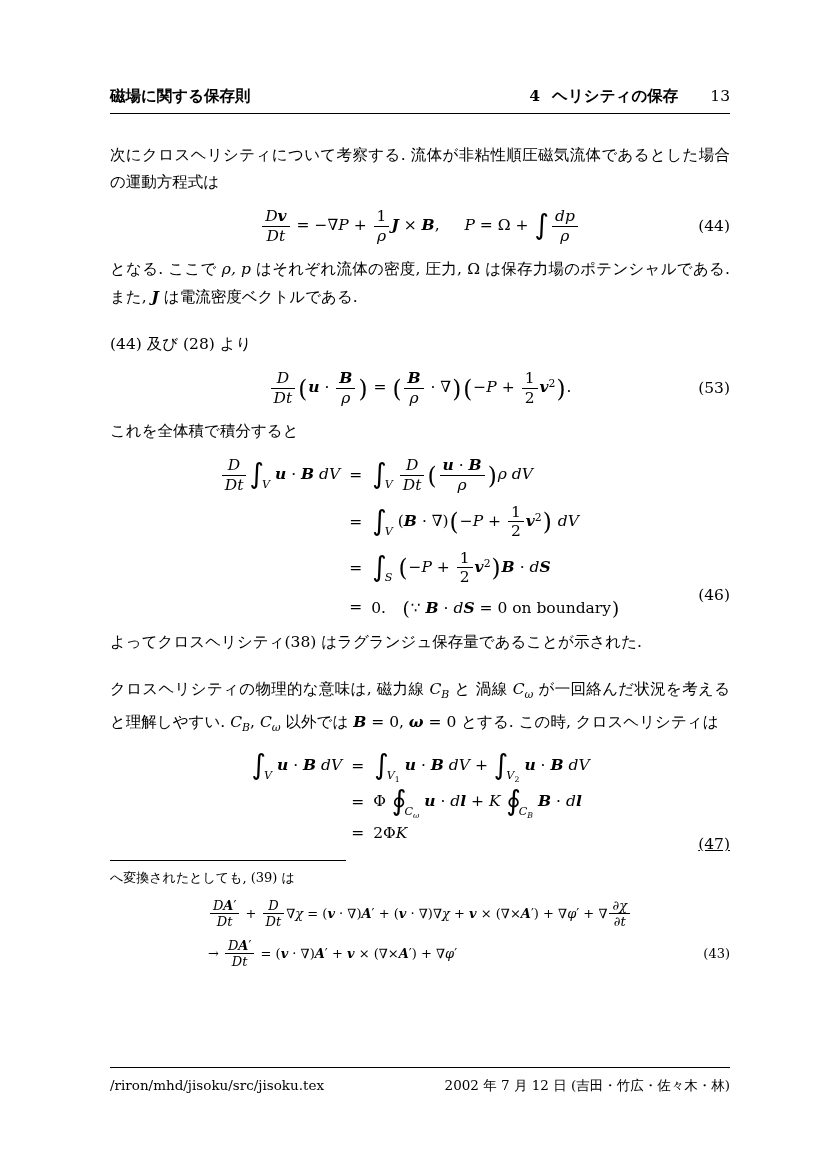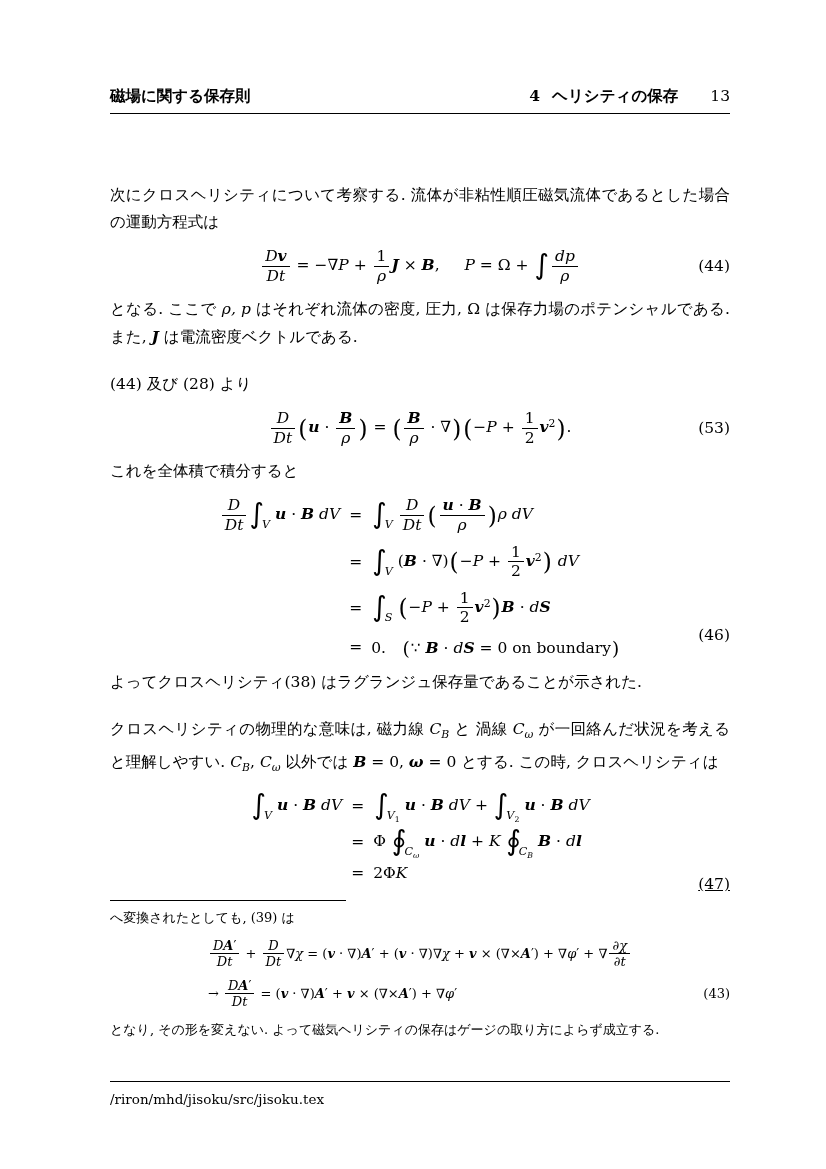--- a/index.html
+++ b/index.html
@@ -7,21 +7,20 @@
     position:relative;
     width:826px;height:1169px;
     box-sizing:border-box;
     background:#ffffff;
     padding:86px 96px 74px 110px;
     display:flex;flex-direction:column;
     color:#000;
     font-family:"DejaVu Serif","DejaVu Sans",serif;
     font-size:15.5px;
     overflow:hidden;
-    gap:40px;
   }
   
   .hdr{display:flex;justify-content:space-between;align-items:baseline;
        border-bottom:1px solid #000;padding-bottom:6px;}
   .hdr-left{font-family:"DejaVu Sans","Liberation Sans",sans-serif;font-weight:bold;font-size:15.5px;}
   .hdr-right{display:flex;align-items:baseline;}
   .hdr-num{font-weight:bold;margin-right:12px;}
   .hdr-title{font-family:"DejaVu Sans","Liberation Sans",sans-serif;font-weight:bold;}
   .hdr-page{margin-left:32px;}
   
@@ -152,21 +151,21 @@
           <div class="eqgroup">
             <div class="eqrow">
               <span class="cf"><span class="mfrac"><span class="mnum"><span class="mi">D</span><span class="mb">A</span><span class="mr">′</span></span><span class="mden"><span class="mi">Dt</span></span></span><span class="mr"> + </span><span class="mfrac"><span class="mnum"><span class="mi">D</span></span><span class="mden"><span class="mi">Dt</span></span></span><span class="mr">∇</span><span class="mi">χ</span><span class="mr"> = (</span><span class="mb">v</span><span class="mr"> · ∇)</span><span class="mb">A</span><span class="mr">′ + (</span><span class="mb">v</span><span class="mr"> · ∇)∇</span><span class="mi">χ</span><span class="mr"> + </span><span class="mb">v</span><span class="mr"> × (∇×</span><span class="mb">A</span><span class="mr">′) + ∇</span><span class="mi">φ</span><span class="mr">′ + ∇</span><span class="mfrac"><span class="mnum"><span class="mr">∂</span><span class="mi">χ</span></span><span class="mden"><span class="mr">∂</span><span class="mi">t</span></span></span></span>
             </div>
             <div class="eqrow">
               <span class="cf"><span class="mr">→ </span><span class="mfrac"><span class="mnum"><span class="mi">D</span><span class="mb">A</span><span class="mr">′</span></span><span class="mden"><span class="mi">Dt</span></span></span><span class="mr"> = (</span><span class="mb">v</span><span class="mr"> · ∇)</span><span class="mb">A</span><span class="mr">′ + </span><span class="mb">v</span><span class="mr"> × (∇×</span><span class="mb">A</span><span class="mr">′) + ∇</span><span class="mi">φ</span><span class="mr">′</span></span>
             </div>
           </div>
           <span class="eqtag" style="top: 52.7812px;">(43)</span>
         </div>
-        <p class="para"><span class="mr">となり, その形を変えない. よって磁気ヘリシティの保存はゲージの取り方によらず成立する.</span></p>
       </div>
   </main>
 
   <footer class="ftr">
     <span>/riron/mhd/jisoku/src/jisoku.tex</span>
+    <span>2002 年 7 月 12 日 (吉田・竹広・佐々木・林)</span>
   </footer>
 
 </div>
 
 </body></html>

